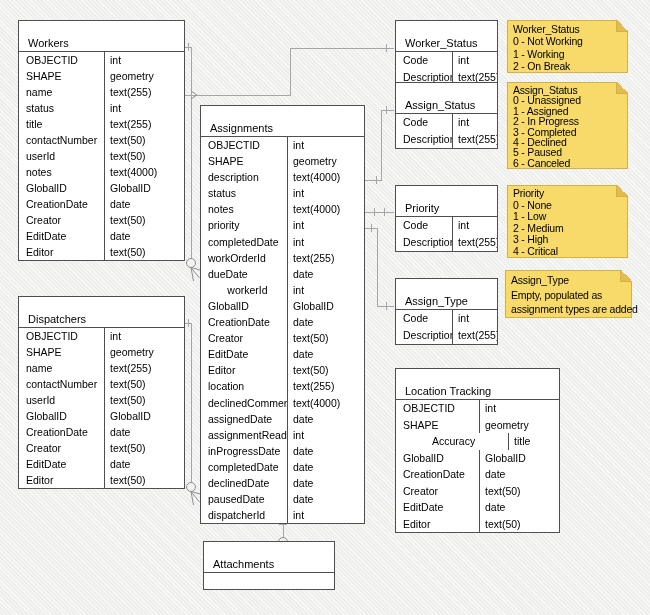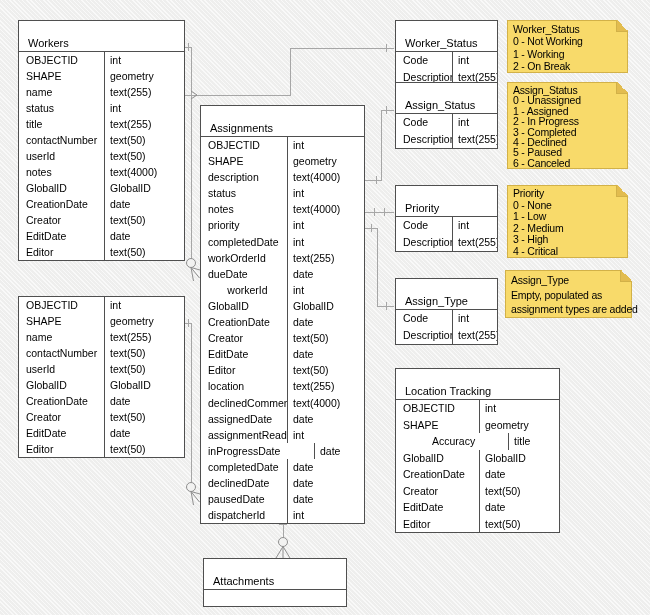--- a/index.html
+++ b/index.html
@@ -155,20 +155,21 @@
       <div class="erow" style="height: 16px; line-height: 16px;">
         <div class="fname" style="width: 85px;">EditDate</div>
         <div class="ftype">date</div>
       </div>
       <div class="erow" style="height: 16px; line-height: 16px;">
         <div class="fname" style="width: 85px;">Editor</div>
         <div class="ftype">text(50)</div>
       </div>
     </div>
     <div class="etable" style="left: 18px; top: 296px; width: 167px;">
+      <div class="eheader" style="height: 18px;">Dispatchers</div>
       <div class="erow" style="height: 16px; line-height: 16px;">
         <div class="fname" style="width: 85px;">OBJECTID</div>
         <div class="ftype">int</div>
       </div>
       <div class="erow" style="height: 16px; line-height: 16px;">
         <div class="fname" style="width: 85px;">SHAPE</div>
         <div class="ftype">geometry</div>
       </div>
       <div class="erow" style="height: 16px; line-height: 16px;">
         <div class="fname" style="width: 85px;">name</div>
@@ -274,21 +275,21 @@
         <div class="ftype">text(4000)</div>
       </div>
       <div class="erow" style="height: 16.1px; line-height: 16.1px;">
         <div class="fname" style="width: 86px;">assignedDate</div>
         <div class="ftype">date</div>
       </div>
       <div class="erow" style="height: 16.1px; line-height: 16.1px;">
         <div class="fname" style="width: 86px;">assignmentRead</div>
         <div class="ftype">int</div>
       </div>
-      <div class="erow" style="height: 16.1px; line-height: 16.1px; gap: 27px;">
+      <div class="erow" style="height: 16.1px; line-height: 16.1px;">
         <div class="fname" style="width: 86px;">inProgressDate</div>
         <div class="ftype">date</div>
       </div>
       <div class="erow" style="height: 16.1px; line-height: 16.1px;">
         <div class="fname" style="width: 86px;">completedDate</div>
         <div class="ftype">date</div>
       </div>
       <div class="erow" style="height: 16.1px; line-height: 16.1px;">
         <div class="fname" style="width: 86px;">declinedDate</div>
         <div class="ftype">date</div>
@@ -374,21 +375,21 @@
       </div>
       <div class="erow" style="height: 16.5px; line-height: 16.5px;">
         <div class="fname" style="width: 83px;">EditDate</div>
         <div class="ftype">date</div>
       </div>
       <div class="erow" style="height: 16.5px; line-height: 16.5px;">
         <div class="fname" style="width: 83px;">Editor</div>
         <div class="ftype">text(50)</div>
       </div>
     </div>
-    <div class="etable" style="left: 203px; top: 558px; width: 144px; text-align: right;">
+    <div class="etable" style="left: 203px; top: 541px; width: 132px; text-align: right;">
       <div class="eheader" style="height: 18px;">Attachments</div>
       <div class="erow" style="height: 16px;"></div>
     </div>
     <div class="note" style="left: 507px; top: 20px; width: 121px; height: 53px;">
       <div class="note-line" style="height: 12.25px; line-height: 12.25px;">Worker_Status</div>
       <div class="note-line" style="height: 12.25px; line-height: 12.25px;">0 - Not Working</div>
       <div class="note-line" style="height: 12.25px; line-height: 12.25px;">1 - Working</div>
       <div class="note-line" style="height: 12.25px; line-height: 12.25px;">2 - On Break</div>
       <div class="fold"></div>
     </div>

